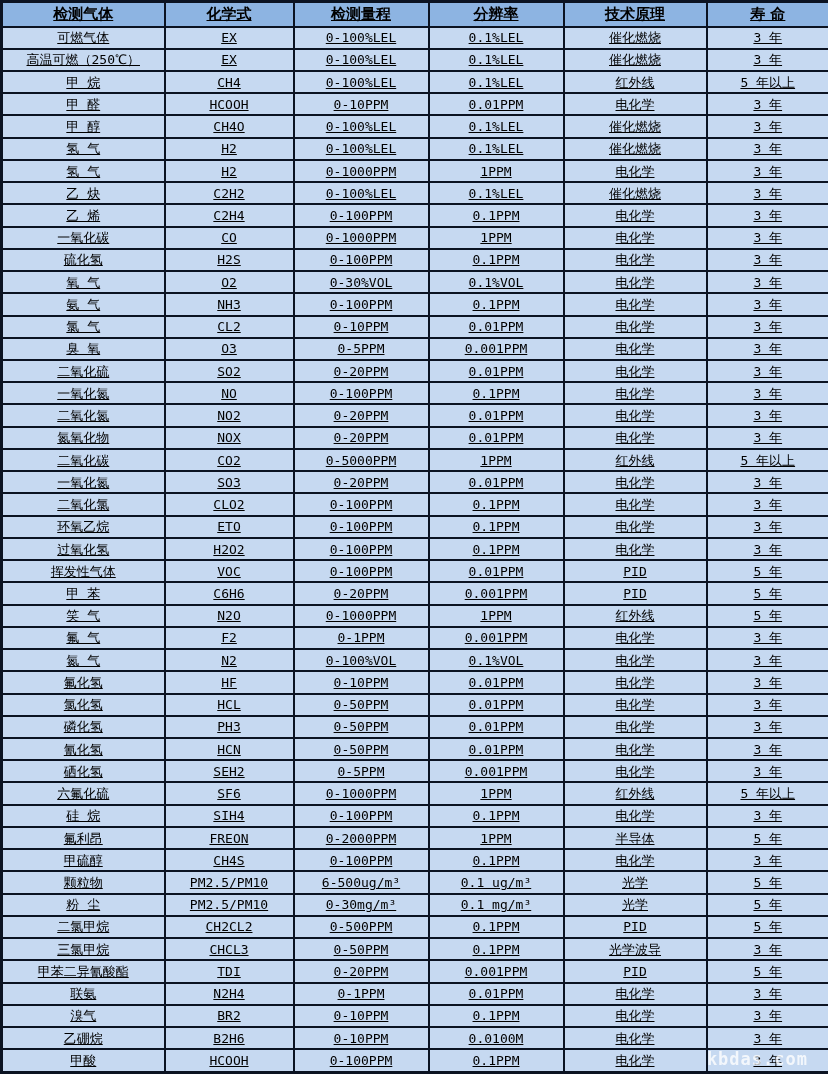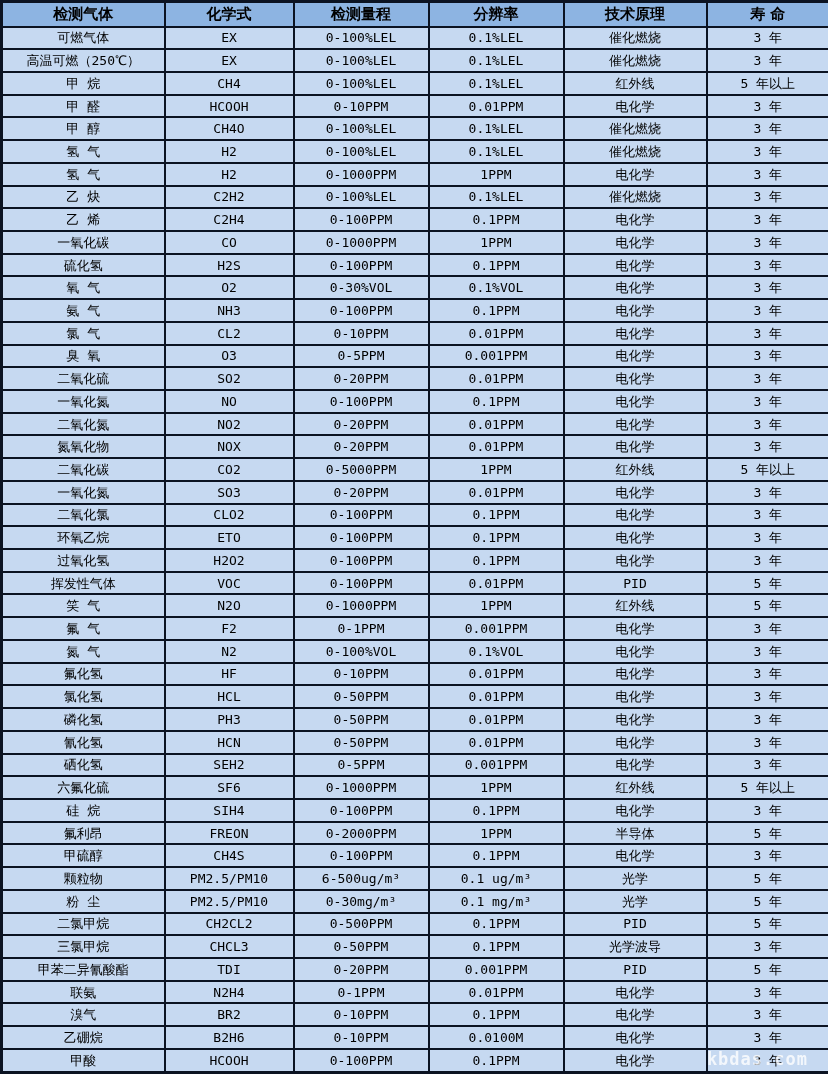--- a/index.html
+++ b/index.html
@@ -9,20 +9,21 @@
     --text:#000000;
     --watermark:rgba(255,255,255,0.78);
   }
   *{box-sizing:border-box;}
   body{margin:0;background:#ffffff;}
   .page{
     position:relative;
     width:828px;height:1074px;
     background:var(--row-bg);
     overflow:hidden;
+    text-decoration:underline;
   }
   table.spec{
     width:828px;height:1074px;
     border-collapse:collapse;
     table-layout:fixed;
     border:3px solid var(--border);
     font-family:"DejaVu Sans Mono","Liberation Mono",monospace;
   }
   table.spec th, table.spec td{
     border:2px solid var(--border);
@@ -273,20 +274,28 @@
         </tr>
         <tr>
           <td>挥发性气体</td>
           <td>VOC</td>
           <td>0-100PPM</td>
           <td>0.01PPM</td>
           <td>PID</td>
           <td>5 年</td>
         </tr>
         <tr>
+          <td>甲 苯</td>
+          <td>C6H6</td>
+          <td>0-20PPM</td>
+          <td>0.001PPM</td>
+          <td>PID</td>
+          <td>5 年</td>
+        </tr>
+        <tr>
           <td>笑 气</td>
           <td>N2O</td>
           <td>0-1000PPM</td>
           <td>1PPM</td>
           <td>红外线</td>
           <td>5 年</td>
         </tr>
         <tr>
           <td>氟 气</td>
           <td>F2</td>

